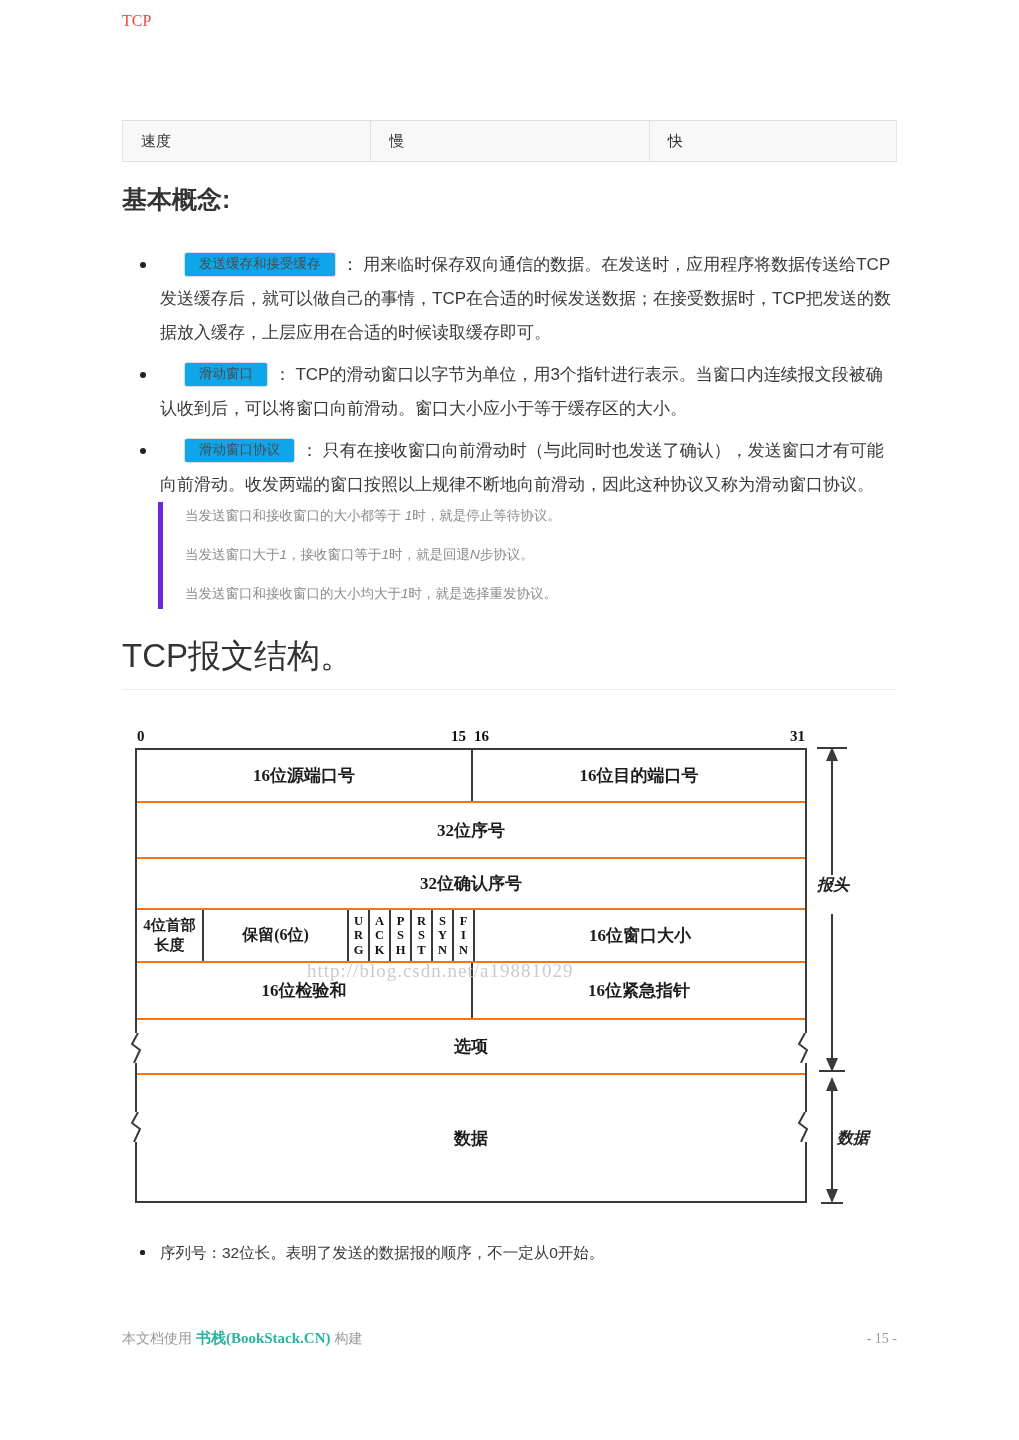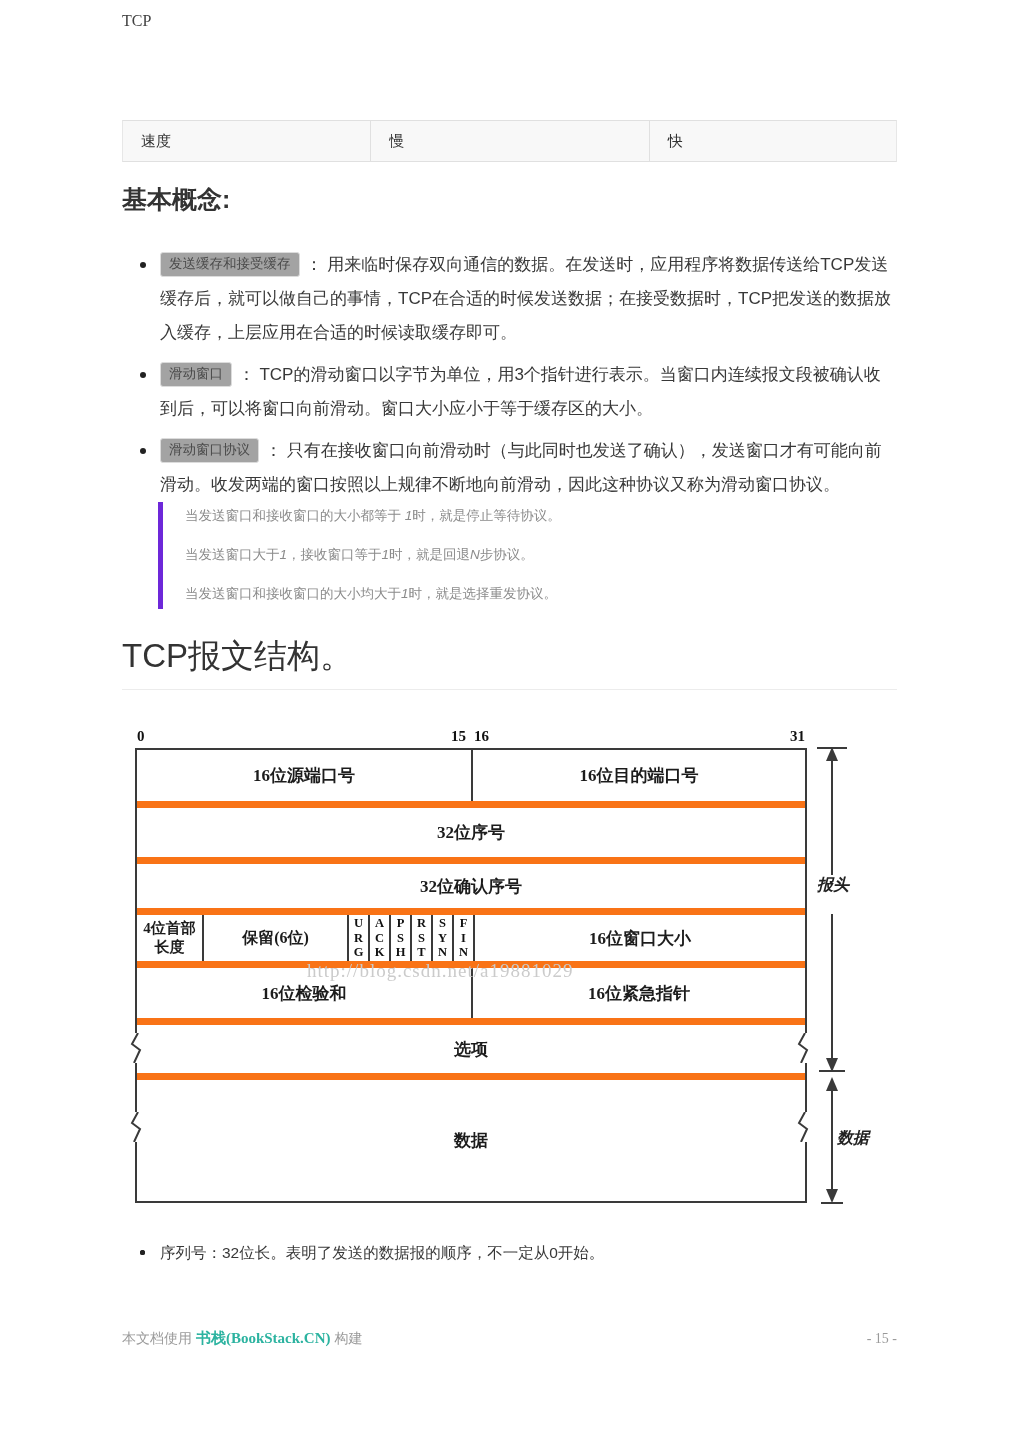--- a/index.html
+++ b/index.html
@@ -1,48 +1,48 @@
 <!DOCTYPE html>
 <html><head>
 <meta charset="utf-8">
 <style>
   * { margin:0; padding:0; box-sizing:border-box; }
   html,body { width:1019px; height:1440px; background:#ffffff; overflow:hidden; }
   body { font-family:"Liberation Sans","DejaVu Sans",sans-serif; color:#383838; position:relative; }
 
-  .doc-header { position:absolute; left:122px; top:12px; font-family:"Liberation Serif","DejaVu Serif",serif; font-size:16px; color:#404040; }
+  .doc-header { position:absolute; left:122px; top:12px; font-family:"Liberation Serif","DejaVu Serif",serif; font-size:16px; color:#ef4444; }
 
   
   .speed-table { position:absolute; left:122px; top:120px; width:775px; height:42px; display:flex; background:#f8f8f8; border-top:1px solid #e0e0e0; border-bottom:1px solid #e0e0e0; border-left:1px solid #e7e7e7; border-right:1px solid #e7e7e7; }
   .speed-cell { display:flex; align-items:center; padding-left:18px; font-size:15px; color:#333; }
   .speed-cell + .speed-cell { border-left:1px solid #e0e0e0; }
   .sc0 { width:32%; } .sc1 { width:36%; } .sc2 { width:32%; }
 
   .h2 { position:absolute; left:122px; top:183px; font-size:25px; font-weight:bold; color:#333; }
   .h1 { position:absolute; left:122px; top:634px; width:775px; font-size:33px; font-weight:500; color:#333; padding-bottom:10px; border-bottom:1px solid #ececec; }
 
   
   .concept-list { position:absolute; left:122px; top:248px; width:775px; list-style:none; }
   .concept-list li { position:relative; padding-left:38px; font-size:17px; line-height:34px; color:#383838; }
   .concept-list li + li { margin-top:8px; }
   .bullet-dot { position:absolute; left:18px; top:14px; width:6px; height:6px; border-radius:50%; background:#222; }
-  .tag { display:inline-block; font-family:"Liberation Sans","DejaVu Sans",sans-serif; font-size:13.5px; color:#4a4a4a; background:#a3a3a3; border:1px solid #dcdcdc; border-radius:3px; padding:2px 8px; line-height:1.4; margin-right:6px; vertical-align:2px; }
+  .tag { display:inline-block; font-family:"Liberation Sans","DejaVu Sans",sans-serif; font-size:13.5px; color:#4a4a4a; background:#0ea5e9; border:1px solid #dcdcdc; border-radius:3px; padding:2px 14px; line-height:1.4; margin-right:6px; vertical-align:2px;margin-left:24px; }
 
   
   .quote { position:absolute; left:158px; top:502px; width:710px; border-left:5px solid #6d28d9; padding:5px 0 6px 22px; }
   .quote p { font-size:13.5px; line-height:18px; color:#8b8b8b; }
   .quote p + p { margin-top:21px; }
   .it { font-style:italic; }
 
   
   .diagram { position:absolute; left:135px; top:728px; width:748px; height:484px; font-family:"Liberation Serif","DejaVu Serif",serif; }
   .bitlab { position:absolute; top:0; height:18px; font-weight:bold; font-size:15px; color:#111; }
   .tbl { position:absolute; left:0; top:20px; width:672px; height:455px; border:2px solid #3a3a3a; }
   .row { position:absolute; left:0; width:100%; display:flex; }
-  .row + .row, .rb { border-top:7px solid #f97316; }
+  .row + .row, .rb { border-top:2px solid #f97316; }
   .cell { display:flex; align-items:center; justify-content:center; text-align:center; font-weight:bold; font-size:17px; color:#1c1c1c; }
   .cdiv { border-left:2px solid #3a3a3a; }
   .r1 { top:0; height:51px; } .r2 { top:51px; height:56px; } .r3 { top:107px; height:51px; }
   .r4 { top:158px; height:53px; } .r5 { top:211px; height:57px; } .r6 { top:268px; height:55px; }
   .r7 { top:323px; height:128px; }
   .half { width:50%; }
   .full { width:100%; }
   .c-hlen { width:65px; font-size:15px; line-height:1.3; padding:0 5px; }
   .c-resv { width:145px; font-size:16px; }
   .flags { width:126px; display:flex; }

